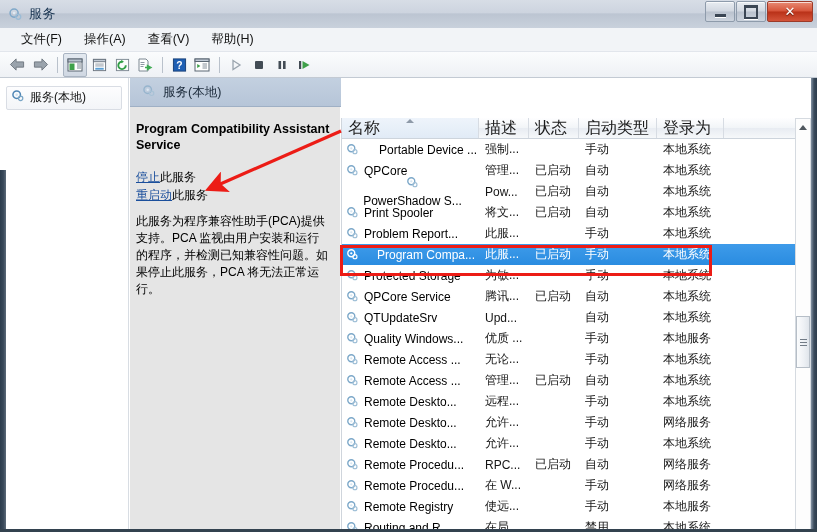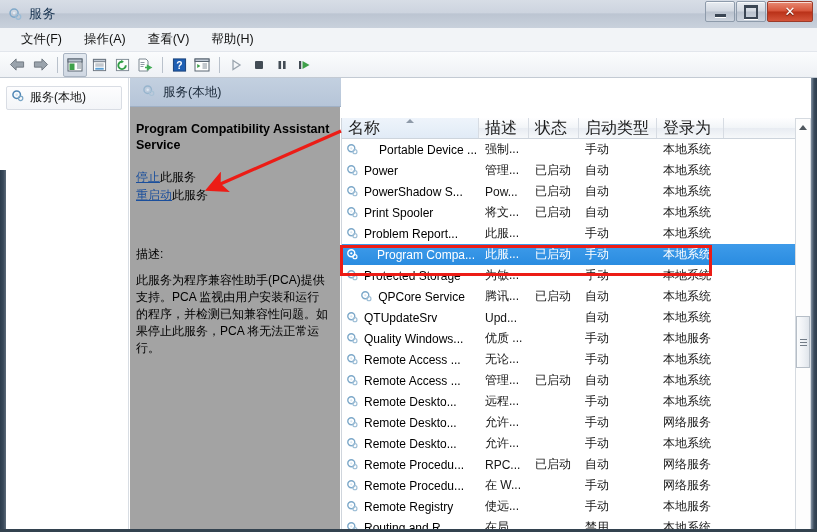--- a/index.html
+++ b/index.html
@@ -81,21 +81,21 @@
     position:absolute;left:0;top:0;width:687px;height:29px;
     background:linear-gradient(to bottom,#c3d0e0 0%,#b6c5d8 100%);
     display:flex;align-items:center;box-sizing:border-box;padding-left:12px;
     border-bottom:1px solid #9fb0c5;
   }
   .pane-header .ph-txt{font-size:12.5px;color:#1b2a3a;margin-left:7px;}
 
   
   .details{
     position:absolute;left:0;top:29px;width:210px;height:425px;
-    background:#a3a3a3;box-sizing:border-box;padding:14px 10px 0 6px;
+    background:#e5e5e5;box-sizing:border-box;padding:14px 10px 0 6px;
   }
   .det-title{font-size:12.5px;font-weight:bold;color:#000;line-height:16px;}
   .det-links{margin-top:15px;line-height:18px;}
   .det-links a{color:#1b4f9c;text-decoration:underline;font-size:12px;cursor:pointer;}
   .det-links span.plain{color:#000;text-decoration:none;font-size:12px;}
   .det-desc-label{margin-top:42px;font-size:12px;color:#000;}
   .det-desc{margin-top:9px;font-size:12px;color:#000;line-height:17px;}
 
   .det-divider{
     position:absolute;left:211px;top:29px;width:3px;height:425px;
@@ -317,21 +317,20 @@
 
         <div class="det-links">
           <div>
             <a>停止</a><span class="plain">此服务</span>
           </div>
           <div>
             <a>重启动</a><span class="plain">此服务</span>
           </div>
         </div>
 
-        <div class="det-desc-label">描述:</div>
         <div class="det-desc">此服务为程序兼容性助手(PCA)提供支持。PCA 监视由用户安装和运行的程序，并检测已知兼容性问题。如果停止此服务，PCA 将无法正常运行。</div>
       </div>
       <div class="det-divider"></div>
 
       <div class="listwrap">
         <div class="lv">
           <div class="lv-head">
             <div class="hc sorted" style="width:137px">
               <span>名称</span>
               <span class="sortmark"></span>
@@ -371,30 +370,30 @@
               </div>
               <div class="row">
                 <div class="cell name" style="width: 137px;">
                   <span style="display: flex;">
                     <svg width="13" height="13" viewBox="0 0 16 16">
                       <circle cx="6.5" cy="6.5" r="4.3" fill="none" stroke="#7ca8c9" stroke-width="1.7"></circle>
                       <circle cx="6.5" cy="6.5" r="1.4" fill="#d6e6f2"></circle>
                       <circle cx="11" cy="10.7" r="2.5" fill="none" stroke="#9dbed6" stroke-width="1.4"></circle>
                     </svg>
                   </span>
-                  <span>Power</span>
+                  <span>QPCore</span>
                 </div>
                 <div class="cell dim" style="width: 50px;">管理...</div>
                 <div class="cell dim" style="width: 50px;">已启动</div>
                 <div class="cell dim" style="width: 78px;">自动</div>
                 <div class="cell dim" style="width: 67px;">本地系统</div>
                 <div class="cell dim" style="width: 72px;"></div>
               </div>
               <div class="row">
-                <div class="cell name" style="width: 137px;">
+                <div class="cell name" style="width: 137px; flex-direction: column;">
                   <span style="display: flex;">
                     <svg width="13" height="13" viewBox="0 0 16 16">
                       <circle cx="6.5" cy="6.5" r="4.3" fill="none" stroke="#7ca8c9" stroke-width="1.7"></circle>
                       <circle cx="6.5" cy="6.5" r="1.4" fill="#d6e6f2"></circle>
                       <circle cx="11" cy="10.7" r="2.5" fill="none" stroke="#9dbed6" stroke-width="1.4"></circle>
                     </svg>
                   </span>
                   <span>PowerShadow S...</span>
                 </div>
                 <div class="cell dim" style="width: 50px;">Pow...</div>
@@ -465,21 +464,21 @@
                   </span>
                   <span>Protected Storage</span>
                 </div>
                 <div class="cell dim" style="width: 50px;">为敏...</div>
                 <div class="cell dim" style="width: 50px;"></div>
                 <div class="cell dim" style="width: 78px;">手动</div>
                 <div class="cell dim" style="width: 67px;">本地系统</div>
                 <div class="cell dim" style="width: 72px;"></div>
               </div>
               <div class="row">
-                <div class="cell name" style="width: 137px; justify-content: center;">
+                <div class="cell name" style="width: 137px;">
                   <span style="display: flex;">
                     <svg width="13" height="13" viewBox="0 0 16 16">
                       <circle cx="6.5" cy="6.5" r="4.3" fill="none" stroke="#7ca8c9" stroke-width="1.7"></circle>
                       <circle cx="6.5" cy="6.5" r="1.4" fill="#d6e6f2"></circle>
                       <circle cx="11" cy="10.7" r="2.5" fill="none" stroke="#9dbed6" stroke-width="1.4"></circle>
                     </svg>
                   </span>
                   <span>QPCore Service</span>
                 </div>
                 <div class="cell dim" style="width: 50px;">腾讯...</div>

